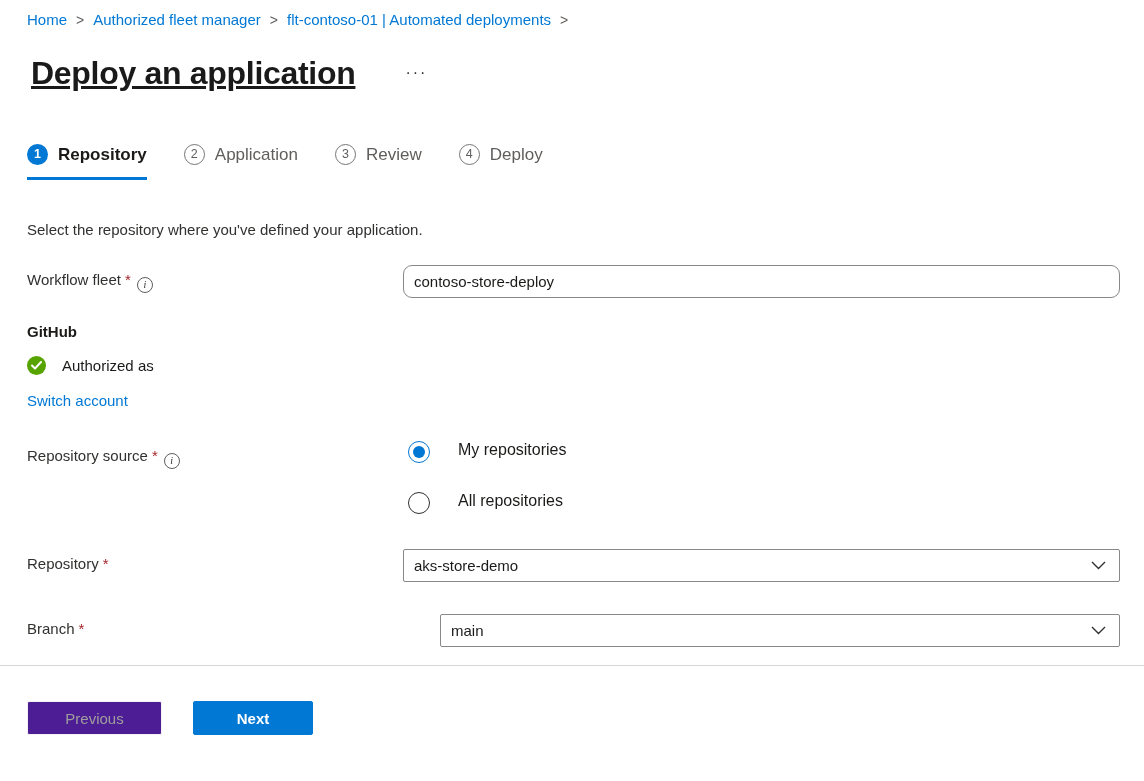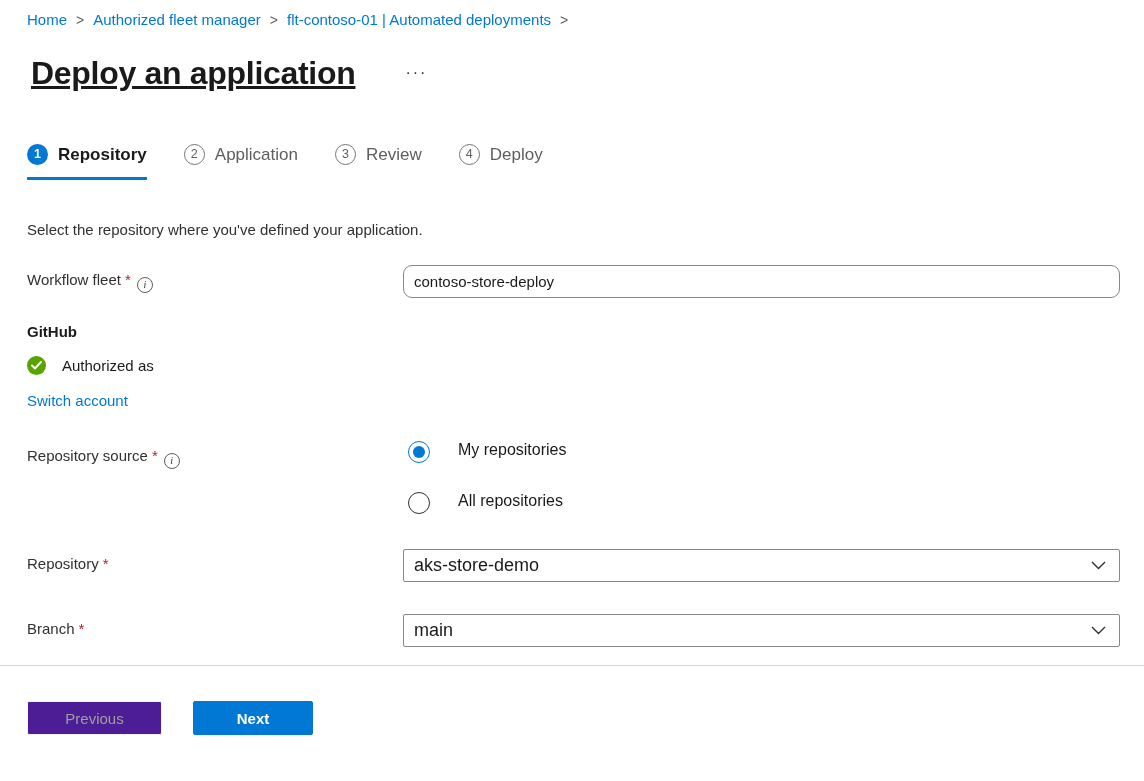--- a/index.html
+++ b/index.html
@@ -67,21 +67,21 @@
   .text-input {
     width: 100%; height: 33px; border: 1px solid #8a8886; border-radius: 9px;
     font-size: 15px; color: #1b1a19; padding: 0 10px;
     font-family: "Liberation Sans", sans-serif; outline: none; background: #fff;
   }
 
   .row-workflow { margin-top: 27px; }
   .row-location { margin-top: 24px; }
   .row-source   { margin-top: 31px; }
   .row-repo     { margin-top: 35px; }
-  .row-branch   { margin-top: 32px; }
+  .row-branch   { margin-top: 32px; gap: 37px; }
 
   
   .gh-provider { font-size: 15px; font-weight: 700; color: #1b1a19; line-height: 20px; }
   .gh-auth { display: flex; align-items: center; gap: 16px; margin-top: 14px; font-size: 15px; color: #1b1a19; }
   .check-icon {
     width: 19px; height: 19px; border-radius: 50%; background: #57a300; flex: none;
     display: flex; align-items: center; justify-content: center;
   }
   .check-icon svg { display: block; }
   .gh-switch { display: inline-block; margin-top: 17px; font-size: 15px; color: #0078d4; text-decoration: none; cursor: pointer; }
@@ -99,21 +99,21 @@
     content: ""; width: 12px; height: 12px; border-radius: 50%; background: #0078d4;
   }
   .radio-label { font-size: 16px; color: #1b1a19; }
 
   
   .dropdown {
     width: 100%; height: 33px; border: 1px solid #8a8886; border-radius: 2px;
     background: #fff; display: flex; align-items: center; justify-content: space-between;
     padding: 0 13px 0 10px; cursor: pointer;
   }
-  .dropdown .dd-value { font-size: 18px; color: #1b1a19; }
+  .dropdown .dd-value { font-size: 15px; color: #1b1a19; }
   .chevron-down { display: block; }
 
   
   .footer-divider { border: none; border-top: 1px solid #d6d6d6; margin: 18px 0 0 0; }
   .footer { padding: 35px 0 0 27px; display: flex; align-items: center; }
   .btn {
     height: 34px; font-size: 15px; font-family: "Liberation Sans", sans-serif;
     border-radius: 2px; border: 1px solid transparent; cursor: pointer;
   }
   .btn-previous { width: 135px; background: #4c1d95; color: #a19f9d; border-color: #f3f2f1; }

